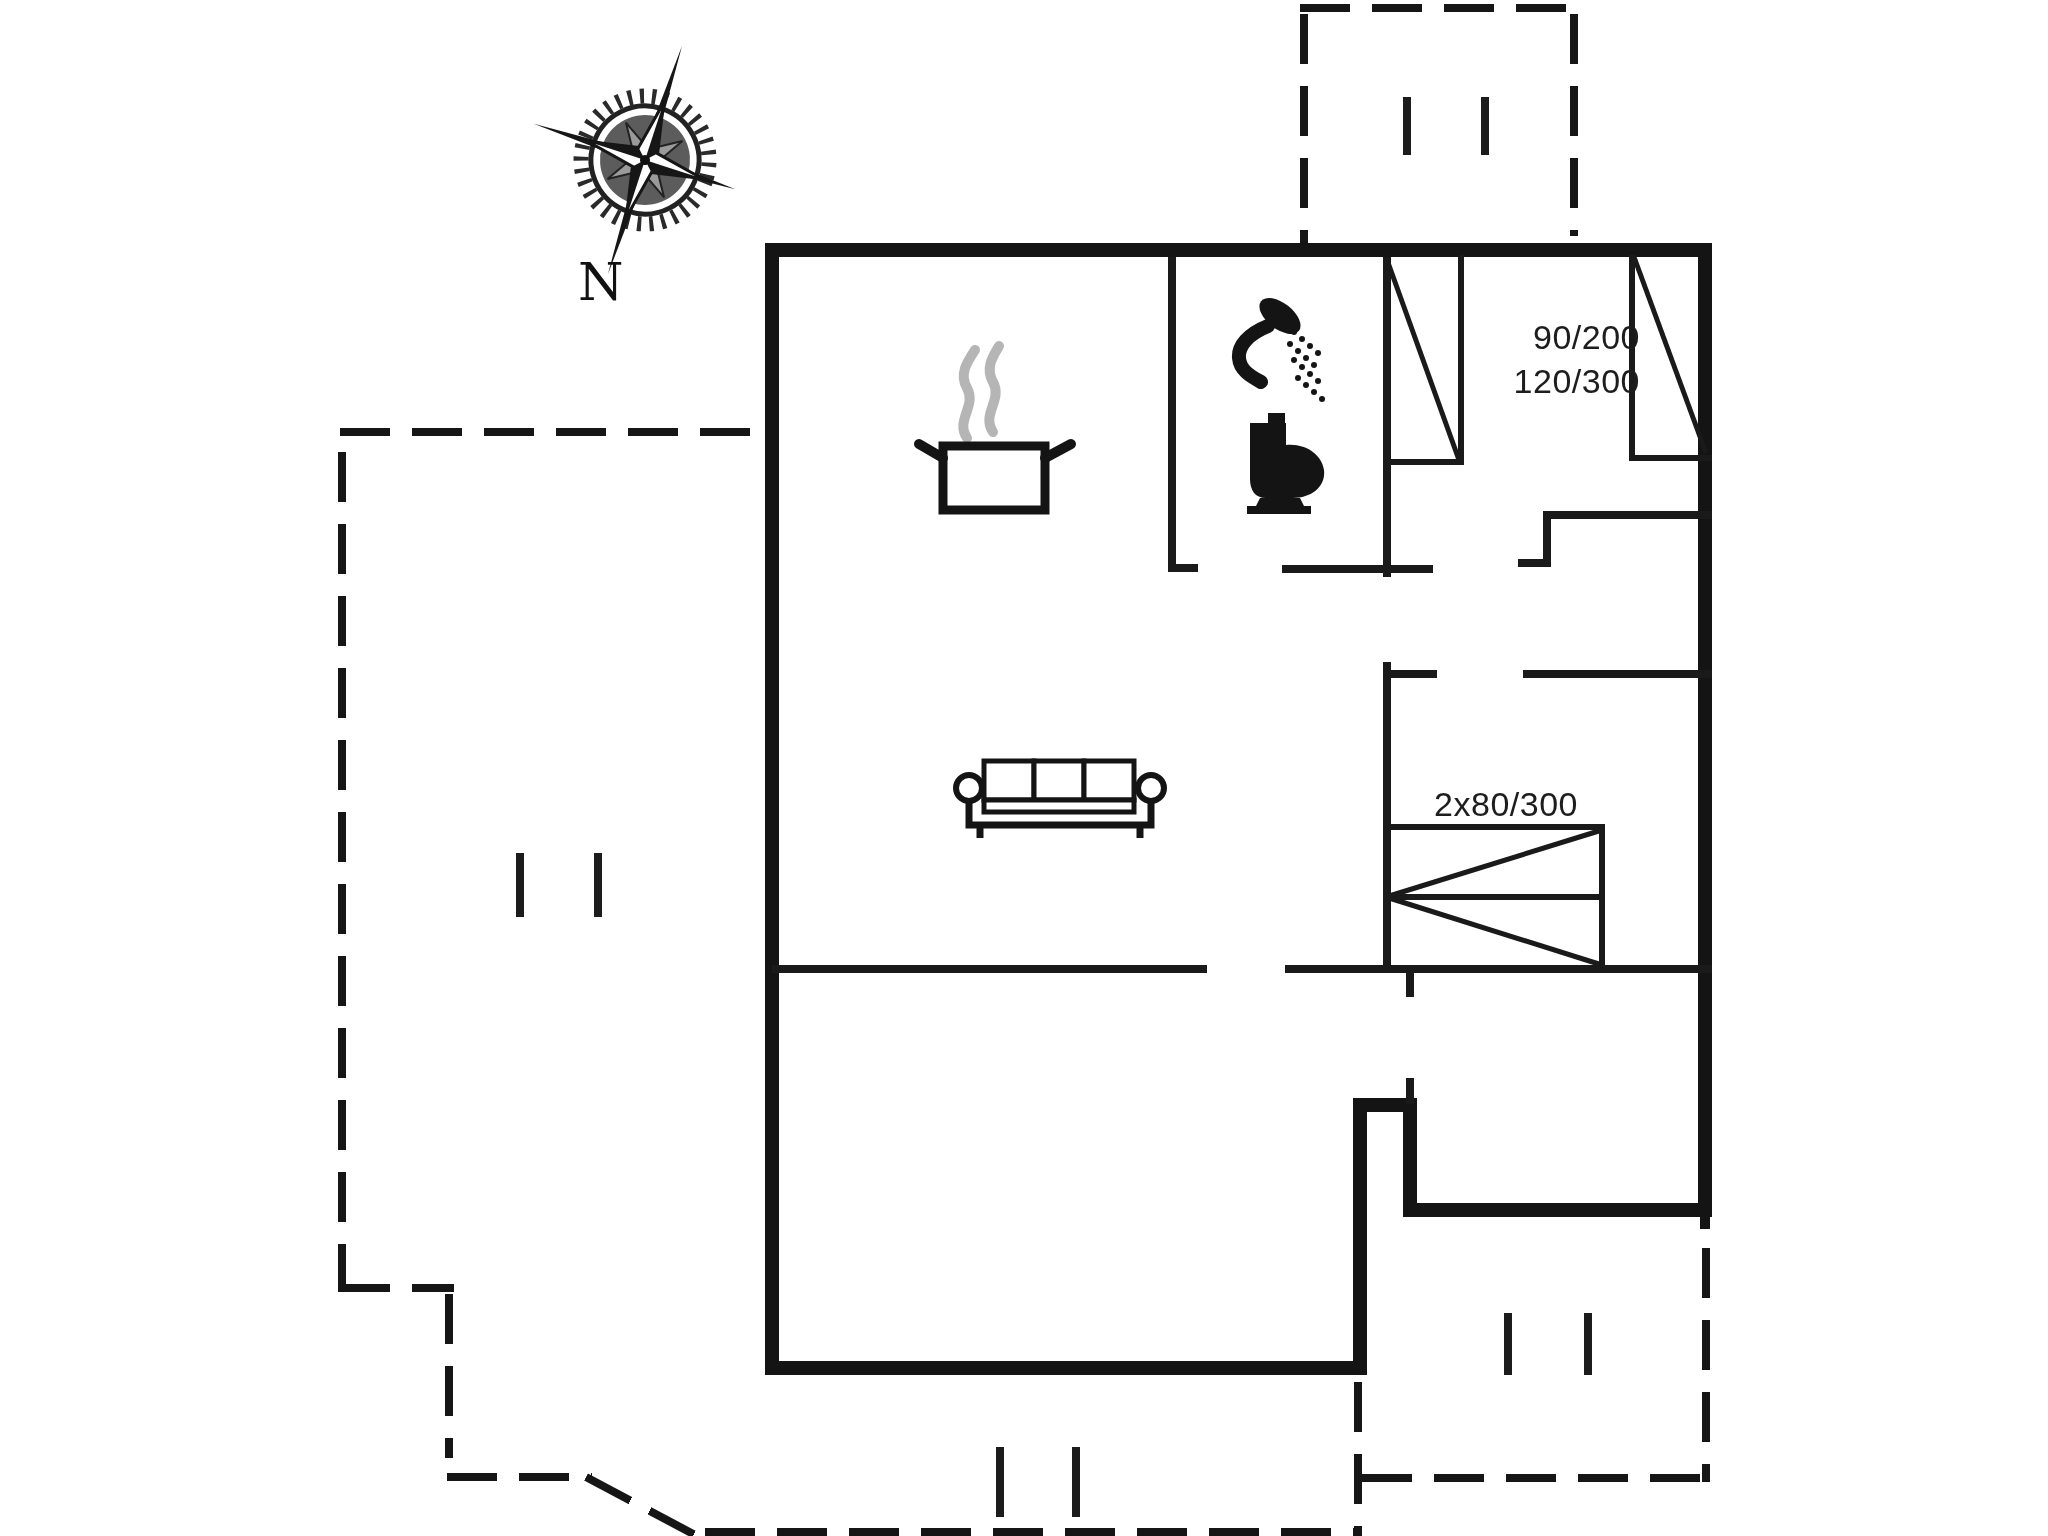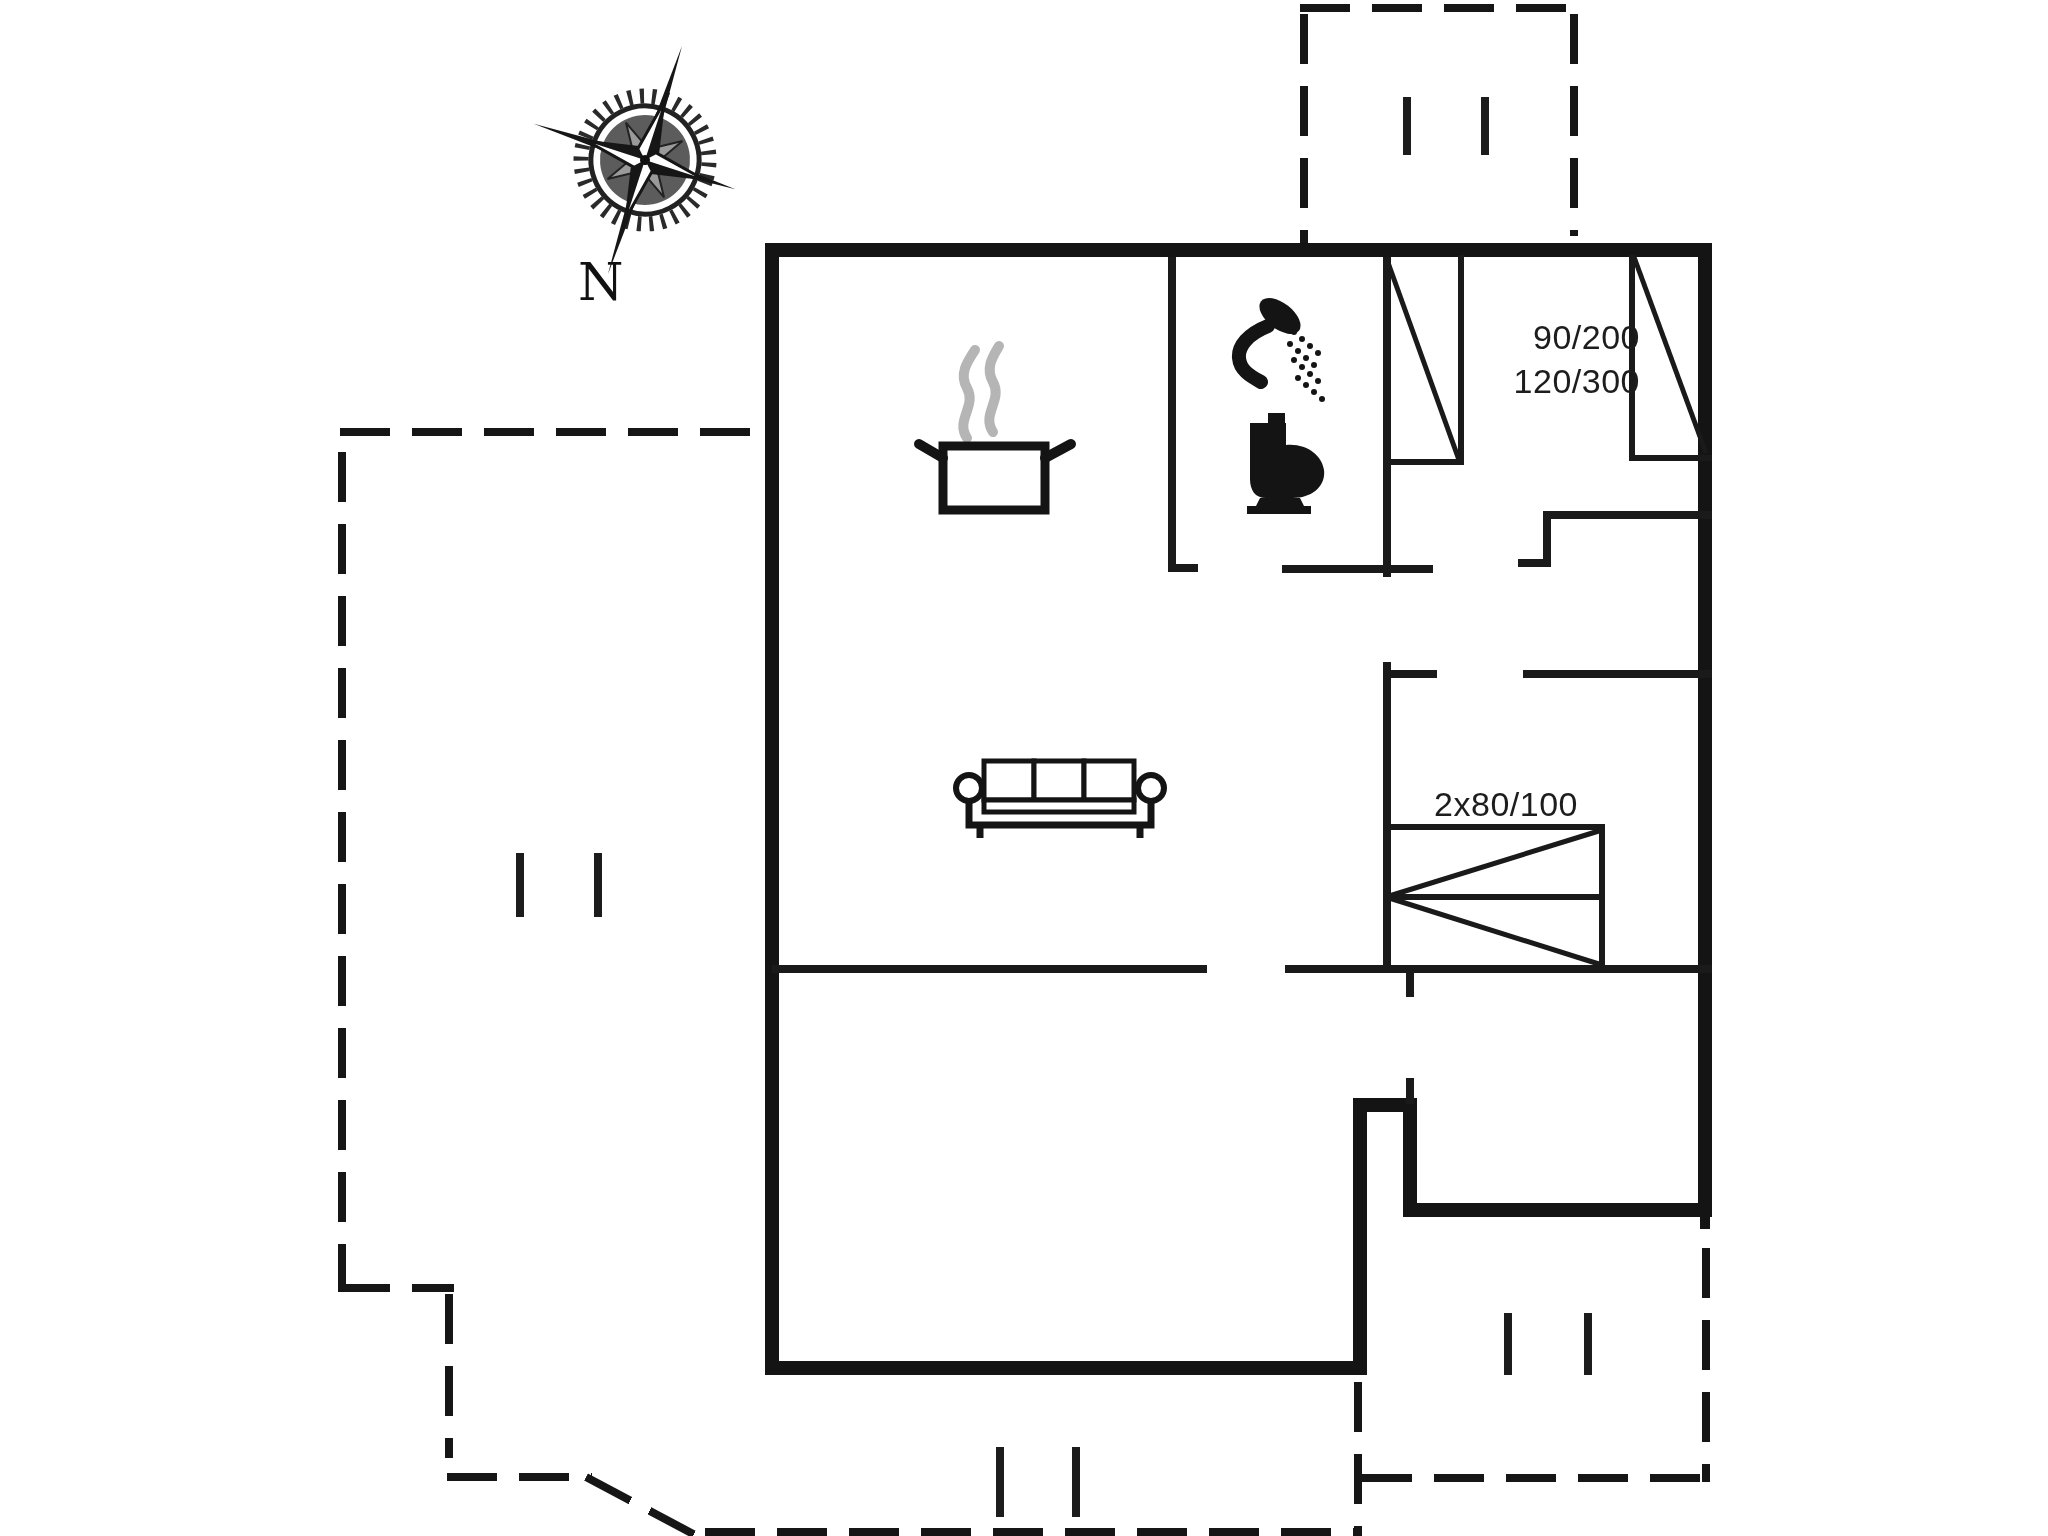--- a/index.html
+++ b/index.html
@@ -154,15 +154,15 @@
 
   <svg style="left:1383px;top:820px" width="224" height="152" viewBox="0 0 224 152">
     <rect x="3" y="7" width="216" height="141" fill="none" stroke="#1a1a1a" stroke-width="6"></rect>
     <line x1="3" y1="77" x2="219" y2="77" stroke="#1a1a1a" stroke-width="6"></line>
     <line x1="3" y1="77" x2="219" y2="10" stroke="#1a1a1a" stroke-width="5"></line>
     <line x1="3" y1="77" x2="219" y2="145" stroke="#1a1a1a" stroke-width="5"></line>
   </svg>
 
   <div class="dim" style="left:1460px;top:318px;width:180px">90/200</div>
   <div class="dim" style="left:1460px;top:362px;width:180px">120/300</div>
-  <div class="dim" style="left:1398px;top:785px;width:180px">2x80/100</div>
+  <div class="dim" style="left:1398px;top:785px;width:180px">2x80/300</div>
 
 </div>
 
 </body></html>

